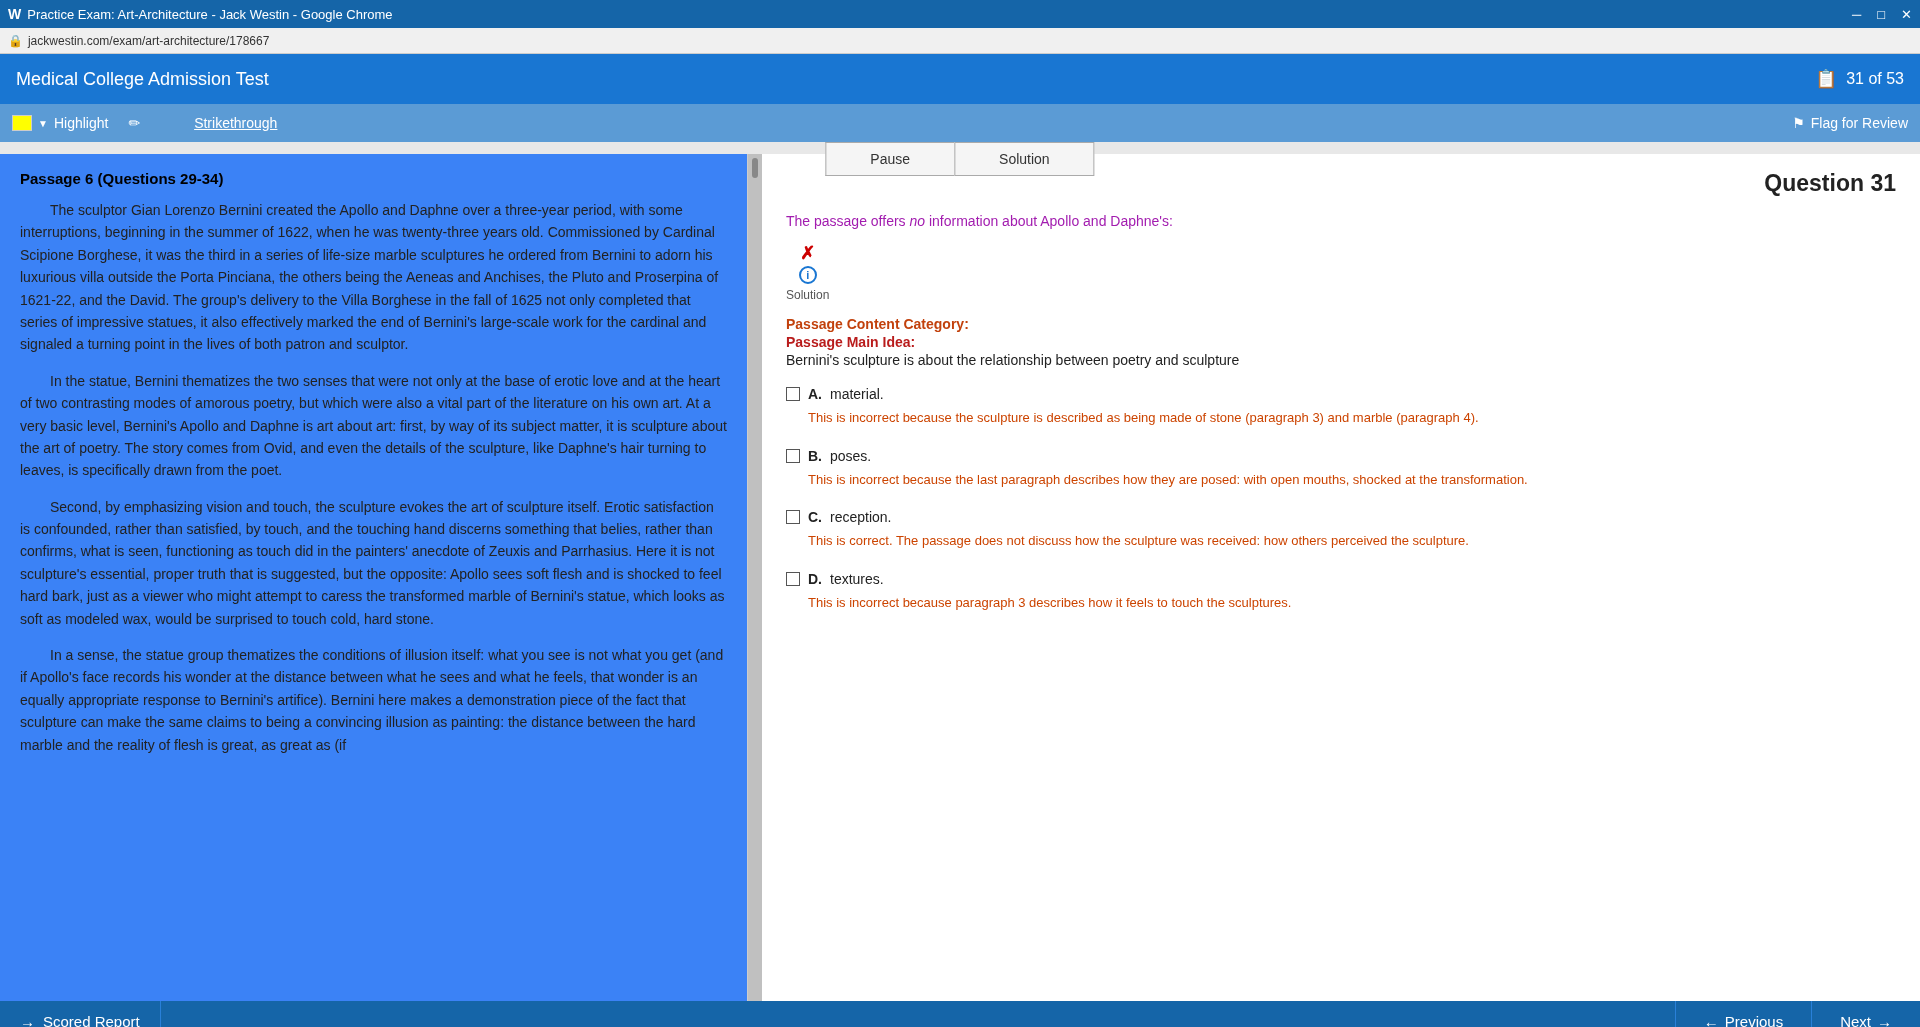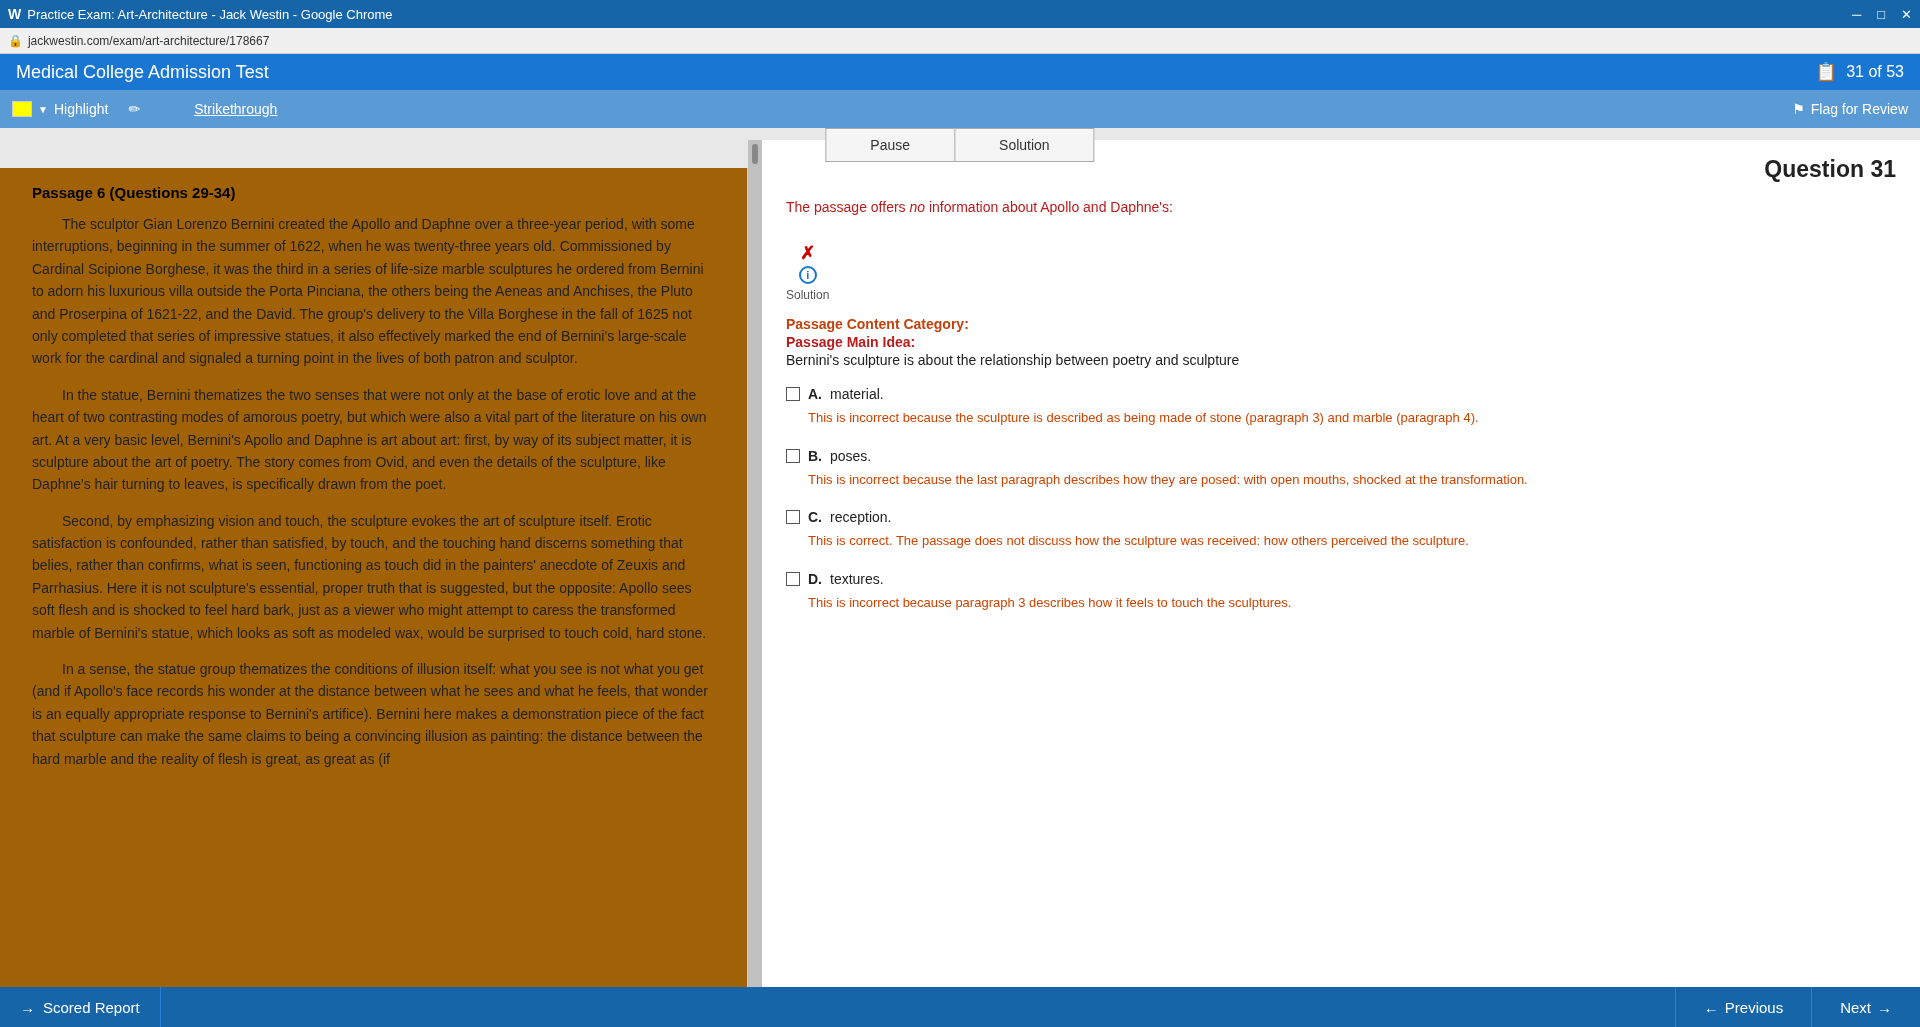--- a/index.html
+++ b/index.html
@@ -28,21 +28,21 @@
       align-items: center;
       height: 26px;
     }
     .lock-icon { margin-right: 5px; color: #555; }
 
     
     .app-header {
       background: #1976d2;
       color: white;
       padding: 0 16px;
-      height: 36px;
+      height: 50px;
       display: flex;
       align-items: center;
       justify-content: space-between;
     }
     .app-header .title { font-size: 18px; font-weight: normal; }
 
     
     .toolbar {
       background: #5b9bd5;
       height: 38px;
@@ -73,26 +73,25 @@
     
     .main-area {
       display: flex;
       height: calc(1027px - 28px - 26px - 48px - 38px - 40px);
       background: #e8e8e8;
     }
 
     
     .passage-panel {
       width: 748px;
-      background: #a16207;
+      background: #3b82f6;
       overflow-y: auto;
-      padding: 16px 32px;
+      padding: 16px 20px;
       border-right: 1px solid #ccc;
       position: relative;
-      margin-top: 28px;
     }
     .passage-title {
       font-weight: bold;
       font-size: 15px;
       margin-bottom: 12px;
     }
     .passage-text {
       font-size: 14px;
       line-height: 1.6;
       color: #222;
@@ -161,23 +160,23 @@
     .question-number {
       font-size: 23px;
       font-weight: bold;
       margin-bottom: 14px;
       color: #222;
       text-align: right;
     }
 
     .question-text {
       font-size: 14px;
-      margin-bottom: 24px;
+      margin-bottom: 10px;
       line-height: 1.5;
-      color: #b91c1c;
+      color: #a21caf;
     }
     .question-text em { font-style: italic; }
 
     
     .solution-info {
       display: flex;
       align-items: flex-start;
       gap: 8px;
       margin-bottom: 14px;
     }

